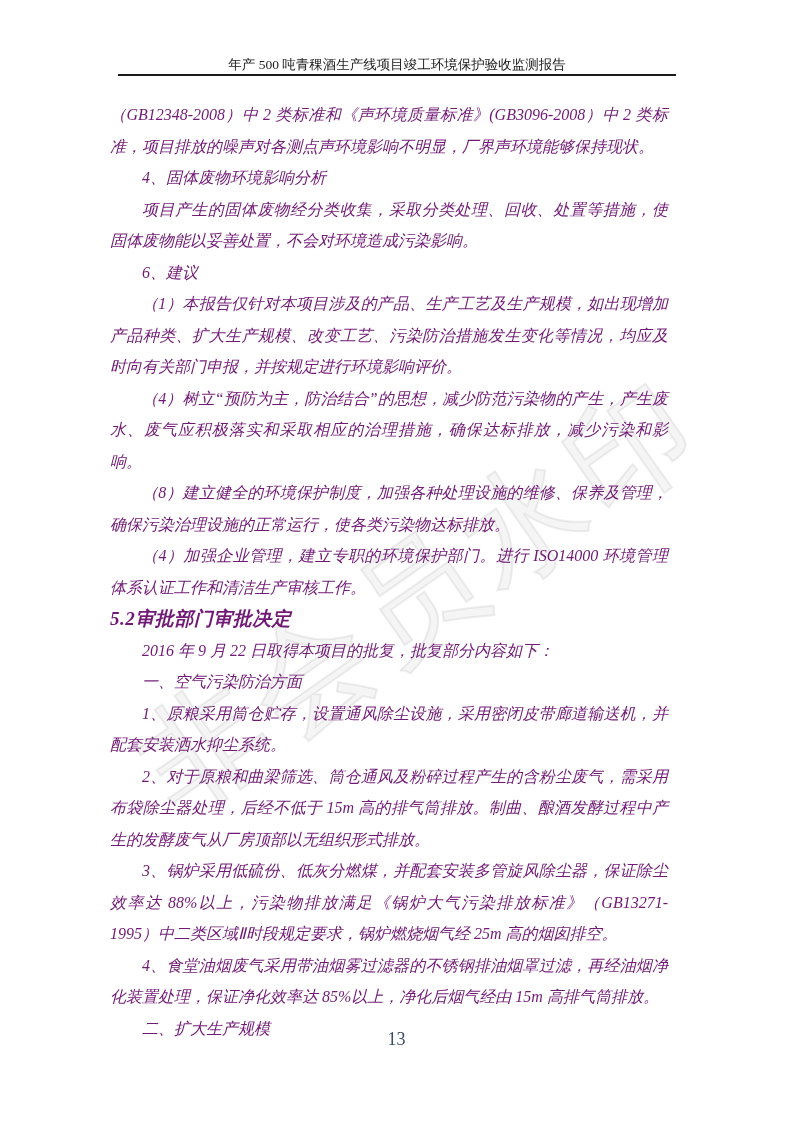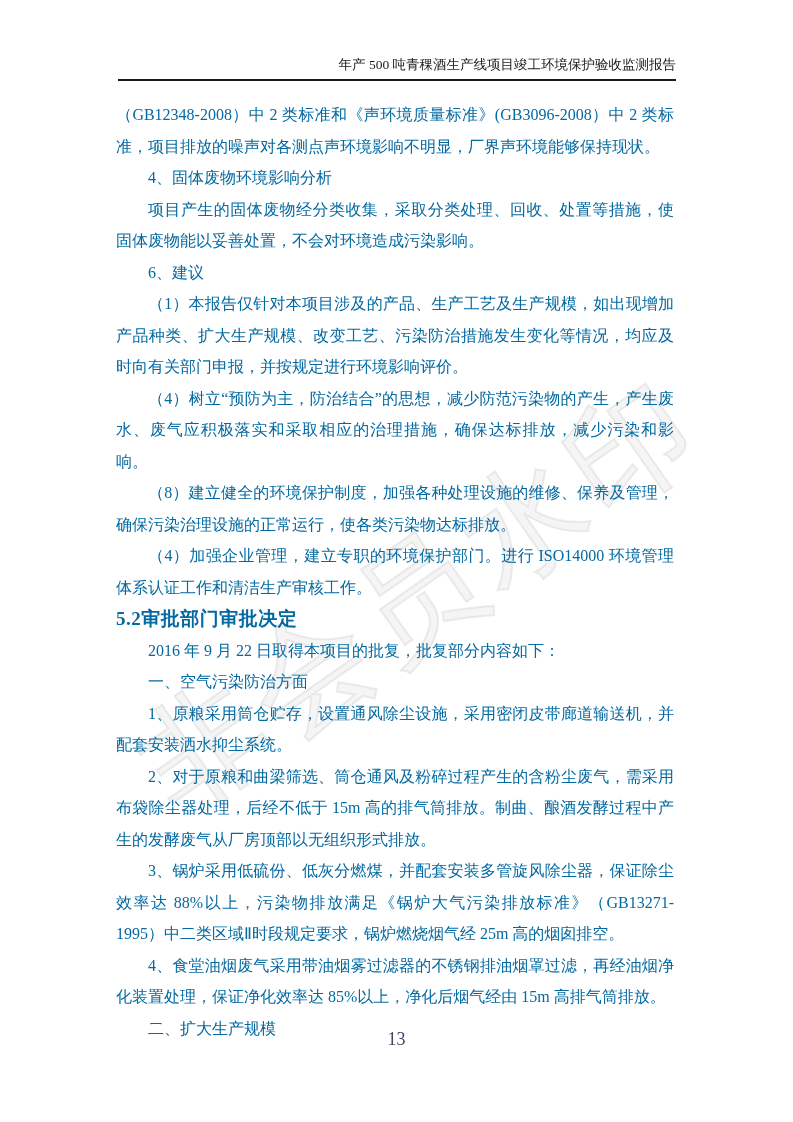--- a/index.html
+++ b/index.html
@@ -15,37 +15,37 @@
     overflow: hidden;
     font-family: "Liberation Serif", serif;
     color: #161616;
   }
   
   .doc-header {
     position: absolute;
     top: 56px;
     left: 118px;
     width: 558px;
-    text-align: right;
+    text-align: center;
     font-size: 13.5px;
     line-height: 18px;
     color: #1b1b1b;
-    padding-bottom: 5px;
     border-bottom: 2px solid #1b1b1b;
   }
   
   .doc-body {
     position: absolute;
     top: 99px;
-    left: 116px;
+    left: 110px;
     width: 558px;
     font-size: 16px;
     line-height: 31.5px;
     text-align: justify;
-    color: #0369a1;
+    color: #701a75;
+    font-style: italic;
   }
   .doc-body p {
     margin: 0;
     padding: 0;
   }
   .para-indent {
     text-indent: 2em;
   }
   .section-heading {
     font-weight: bold;

